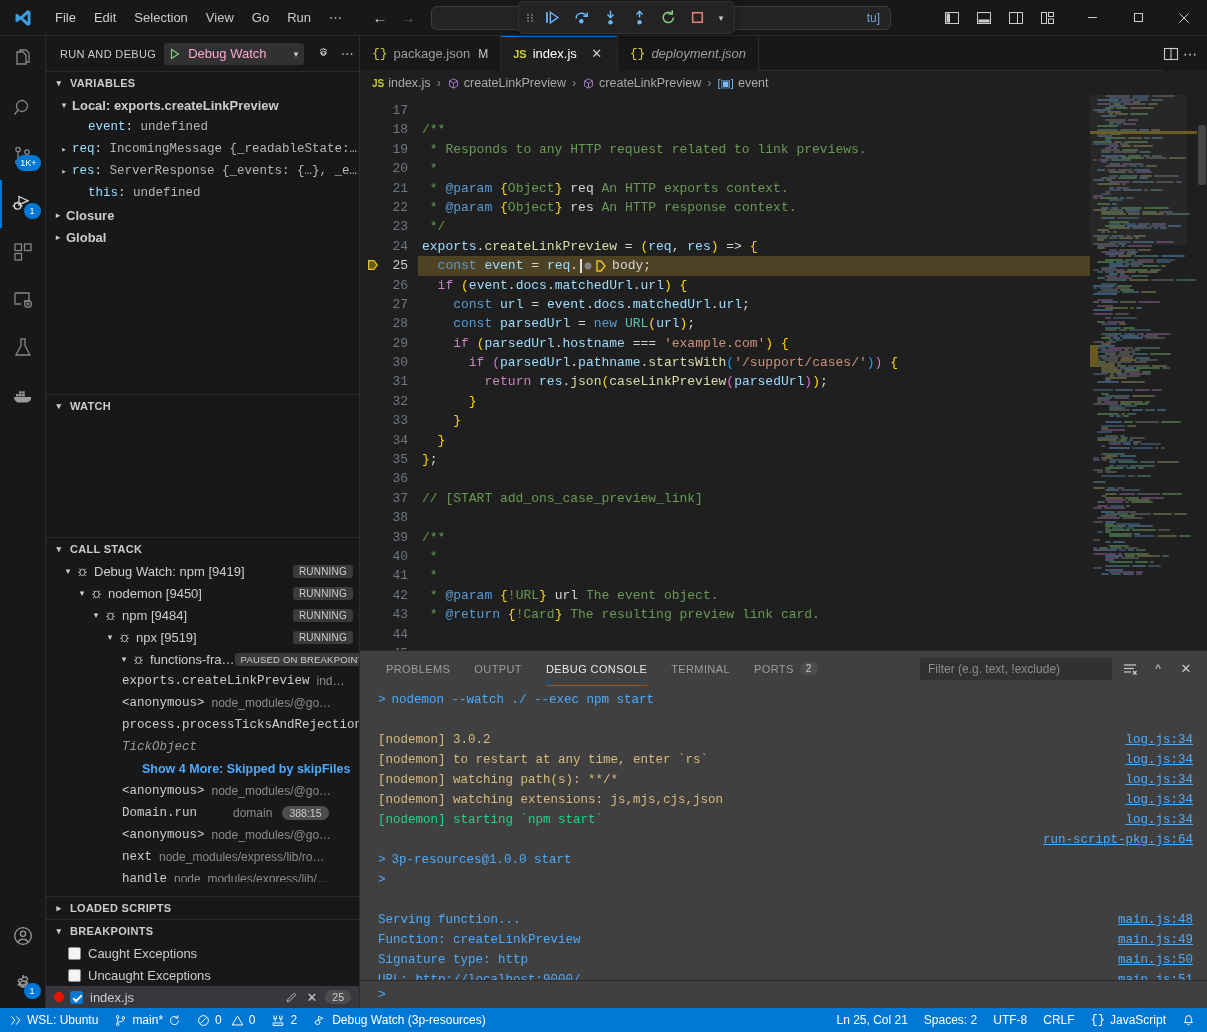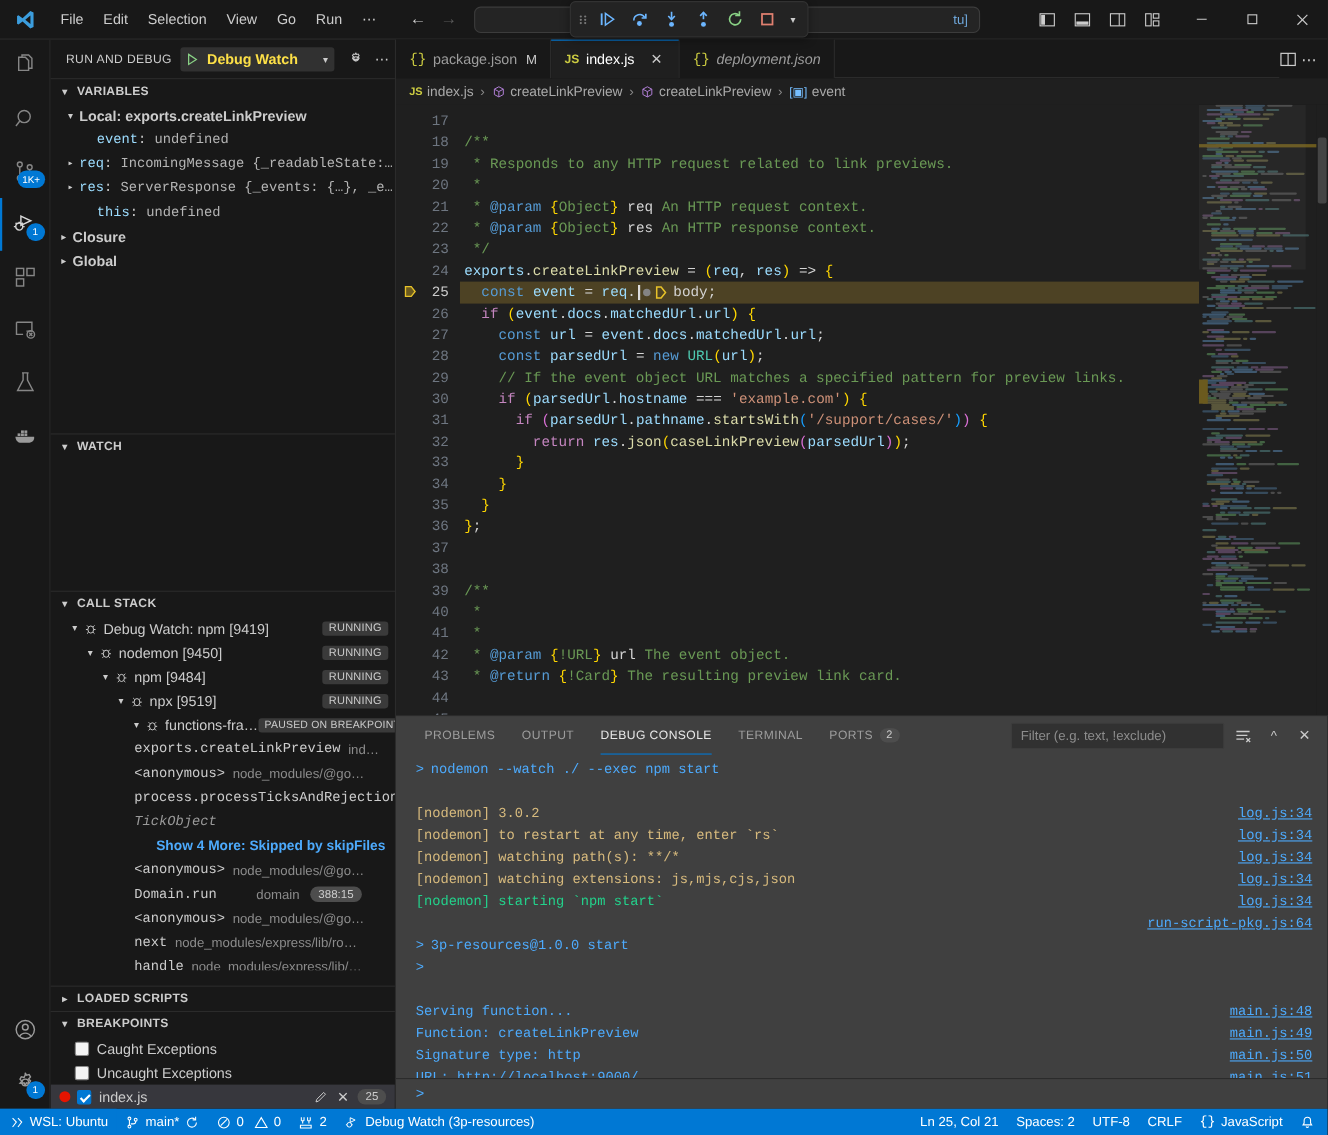--- a/index.html
+++ b/index.html
@@ -79,21 +79,21 @@
     border-right:1px solid #2b2b2b; flex:0 0 314px; min-height:0;
   }
   .sb-header {
     height: 35px; display:flex; align-items:center; padding: 0 0 0 14px; gap:8px; flex:0 0 35px;
   }
   .sb-title { font-size: 11px; letter-spacing:.35px; color:#cccccc; font-weight:400; white-space:nowrap;}
   .debug-select {
     display:flex; align-items:center; gap:6px; background:#313131; border-radius:3px;
     height:22px; padding: 0 6px 0 4px; min-width: 140px;
   }
-  .debug-select .lbl { font-size:13px; color:#fde047;font-weight:bold; }
+  .debug-select .lbl { font-size:13px; color:#f9a8d4; }
   .sb-actions { margin-left:auto; display:flex; align-items:center; gap:2px; padding-right:8px; }
   .sb-act { width:22px;height:22px;display:flex;align-items:center;justify-content:center;color:#cccccc; }
 
   .section { border-top:1px solid #2b2b2b; display:flex; flex-direction:column; min-height:0; }
   .section-hdr {
     height:22px; display:flex; align-items:center; gap:4px; padding-left:6px;
     font-size:11px; font-weight:bold; color:#cccccc; letter-spacing:.3px; flex:0 0 22px;
   }
   .chev { width:14px; text-align:center; font-size:9px; color:#cccccc; display:inline-block; }
   .section-body { overflow:hidden; }
@@ -796,41 +796,41 @@
             <div class="gline">42</div>
             <div class="gline">43</div>
             <div class="gline">44</div>
             <div class="gline">45</div>
           </div>
         <div class="code" id="code">
             <div class="cline"></div>
             <div class="cline"><span class="t-com">/**</span></div>
             <div class="cline"><span class="t-com"> * Responds to any HTTP request related to link previews.</span></div>
             <div class="cline"><span class="t-com"> *</span></div>
-            <div class="cline"><span class="t-com"> * </span><span class="t-jsd">@param</span><span class="t-com"> </span><span class="t-pun">{</span><span class="t-com">Object</span><span class="t-pun">}</span><span class="t-com"> </span><span class="t-plain">req</span><span class="t-com"> An HTTP request context.</span></div>
+            <div class="cline"><span class="t-com"> * </span><span class="t-jsd">@param</span><span class="t-com"> </span><span class="t-pun">{</span><span class="t-com">Object</span><span class="t-pun">}</span><span class="t-com"> </span><span class="t-plain">req</span><span class="t-com"> An HTTP exports context.</span></div>
             <div class="cline"><span class="t-com"> * </span><span class="t-jsd">@param</span><span class="t-com"> </span><span class="t-pun">{</span><span class="t-com">Object</span><span class="t-pun">}</span><span class="t-com"> </span><span class="t-plain">res</span><span class="t-com"> An HTTP response context.</span></div>
             <div class="cline"><span class="t-com"> */</span></div>
             <div class="cline"><span class="t-var">exports</span><span class="t-op">.</span><span class="t-fn">createLinkPreview</span><span class="t-op"> = </span><span class="t-pun">(</span><span class="t-var">req</span><span class="t-op">, </span><span class="t-var">res</span><span class="t-pun">)</span><span class="t-op"> =&gt; </span><span class="t-pun">{</span></div>
             <div class="cline hl">  <span class="t-kw">const</span> <span class="t-var">event</span> <span class="t-op">=</span> <span class="t-var">req</span><span class="t-op">.</span><span class="inline-widget"><svg width="30" height="14" viewBox="0 0 30 14">
                   <rect x="0" y="0" width="2" height="14" fill="#dddddd"></rect>
                   <circle cx="8" cy="7" r="3.4" fill="#848484"></circle>
                   <path d="M17 2h4l4 5-4 5h-4z" fill="none" stroke="#e7c229" stroke-width="1.4"></path>
                 </svg></span><span><span class="t-plain">body</span><span class="t-op">;</span></span></div>
             <div class="cline">  <span class="t-kw2">if</span> <span class="t-pun">(</span><span class="t-var">event</span><span class="t-op">.</span><span class="t-var">docs</span><span class="t-op">.</span><span class="t-var">matchedUrl</span><span class="t-op">.</span><span class="t-var">url</span><span class="t-pun">)</span> <span class="t-pun">{</span></div>
             <div class="cline">    <span class="t-kw">const</span> <span class="t-var">url</span> <span class="t-op">=</span> <span class="t-var">event</span><span class="t-op">.</span><span class="t-var">docs</span><span class="t-op">.</span><span class="t-var">matchedUrl</span><span class="t-op">.</span><span class="t-var">url</span><span class="t-op">;</span></div>
             <div class="cline">    <span class="t-kw">const</span> <span class="t-var">parsedUrl</span> <span class="t-op">=</span> <span class="t-kw">new</span> <span class="t-cls">URL</span><span class="t-pun">(</span><span class="t-var">url</span><span class="t-pun">)</span><span class="t-op">;</span></div>
-            <div class="cline">    <span class="t-com">// If the event object URL matches a specified pattern for preview links.</span></div>
             <div class="cline">    <span class="t-kw2">if</span> <span class="t-pun">(</span><span class="t-var">parsedUrl</span><span class="t-op">.</span><span class="t-var">hostname</span> <span class="t-op">===</span> <span class="t-str">'example.com'</span><span class="t-pun">)</span> <span class="t-pun">{</span></div>
             <div class="cline">      <span class="t-kw2">if</span> <span class="t-pun2">(</span><span class="t-var">parsedUrl</span><span class="t-op">.</span><span class="t-var">pathname</span><span class="t-op">.</span><span class="t-fn">startsWith</span><span class="t-pun3">(</span><span class="t-str">'/support/cases/'</span><span class="t-pun3">)</span><span class="t-pun2">)</span> <span class="t-pun">{</span></div>
             <div class="cline">        <span class="t-kw2">return</span> <span class="t-var">res</span><span class="t-op">.</span><span class="t-fn">json</span><span class="t-pun">(</span><span class="t-fn">caseLinkPreview</span><span class="t-pun2">(</span><span class="t-var">parsedUrl</span><span class="t-pun2">)</span><span class="t-pun">)</span><span class="t-op">;</span></div>
             <div class="cline">      <span class="t-pun">}</span></div>
             <div class="cline">    <span class="t-pun">}</span></div>
             <div class="cline">  <span class="t-pun">}</span></div>
             <div class="cline"><span class="t-pun">}</span><span class="t-op">;</span></div>
             <div class="cline"></div>
+            <div class="cline"><span class="t-com">// [START add_ons_case_preview_link]</span></div>
             <div class="cline"></div>
             <div class="cline"><span class="t-com">/**</span></div>
             <div class="cline"><span class="t-com"> *</span></div>
             <div class="cline"><span class="t-com"> *</span></div>
             <div class="cline"><span class="t-com"> * </span><span class="t-jsd">@param</span><span class="t-com"> </span><span class="t-pun">{</span><span class="t-com">!URL</span><span class="t-pun">}</span><span class="t-com"> </span><span class="t-plain">url</span><span class="t-com"> The event object.</span></div>
             <div class="cline"><span class="t-com"> * </span><span class="t-jsd">@return</span><span class="t-com"> </span><span class="t-pun">{</span><span class="t-com">!Card</span><span class="t-pun">}</span><span class="t-com"> The resulting preview link card.</span></div>
           </div>
         <div class="minimap" id="minimap">
             <div class="mm-row" style="padding-left: 15px;">
               <div class="mm-seg" style="width: 25px; background: rgb(90, 90, 90); opacity: 0.75;"></div>

